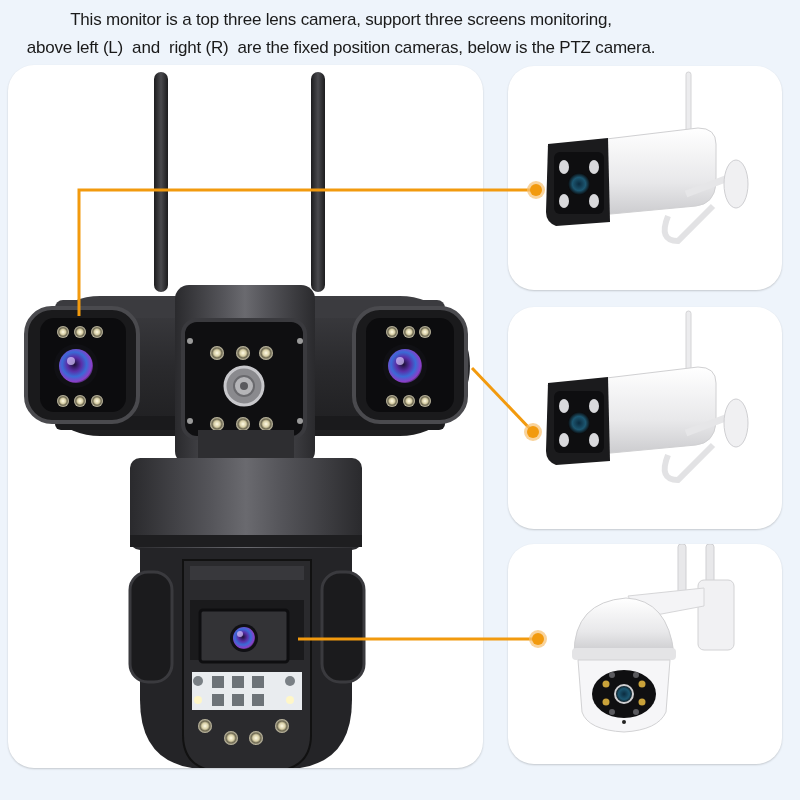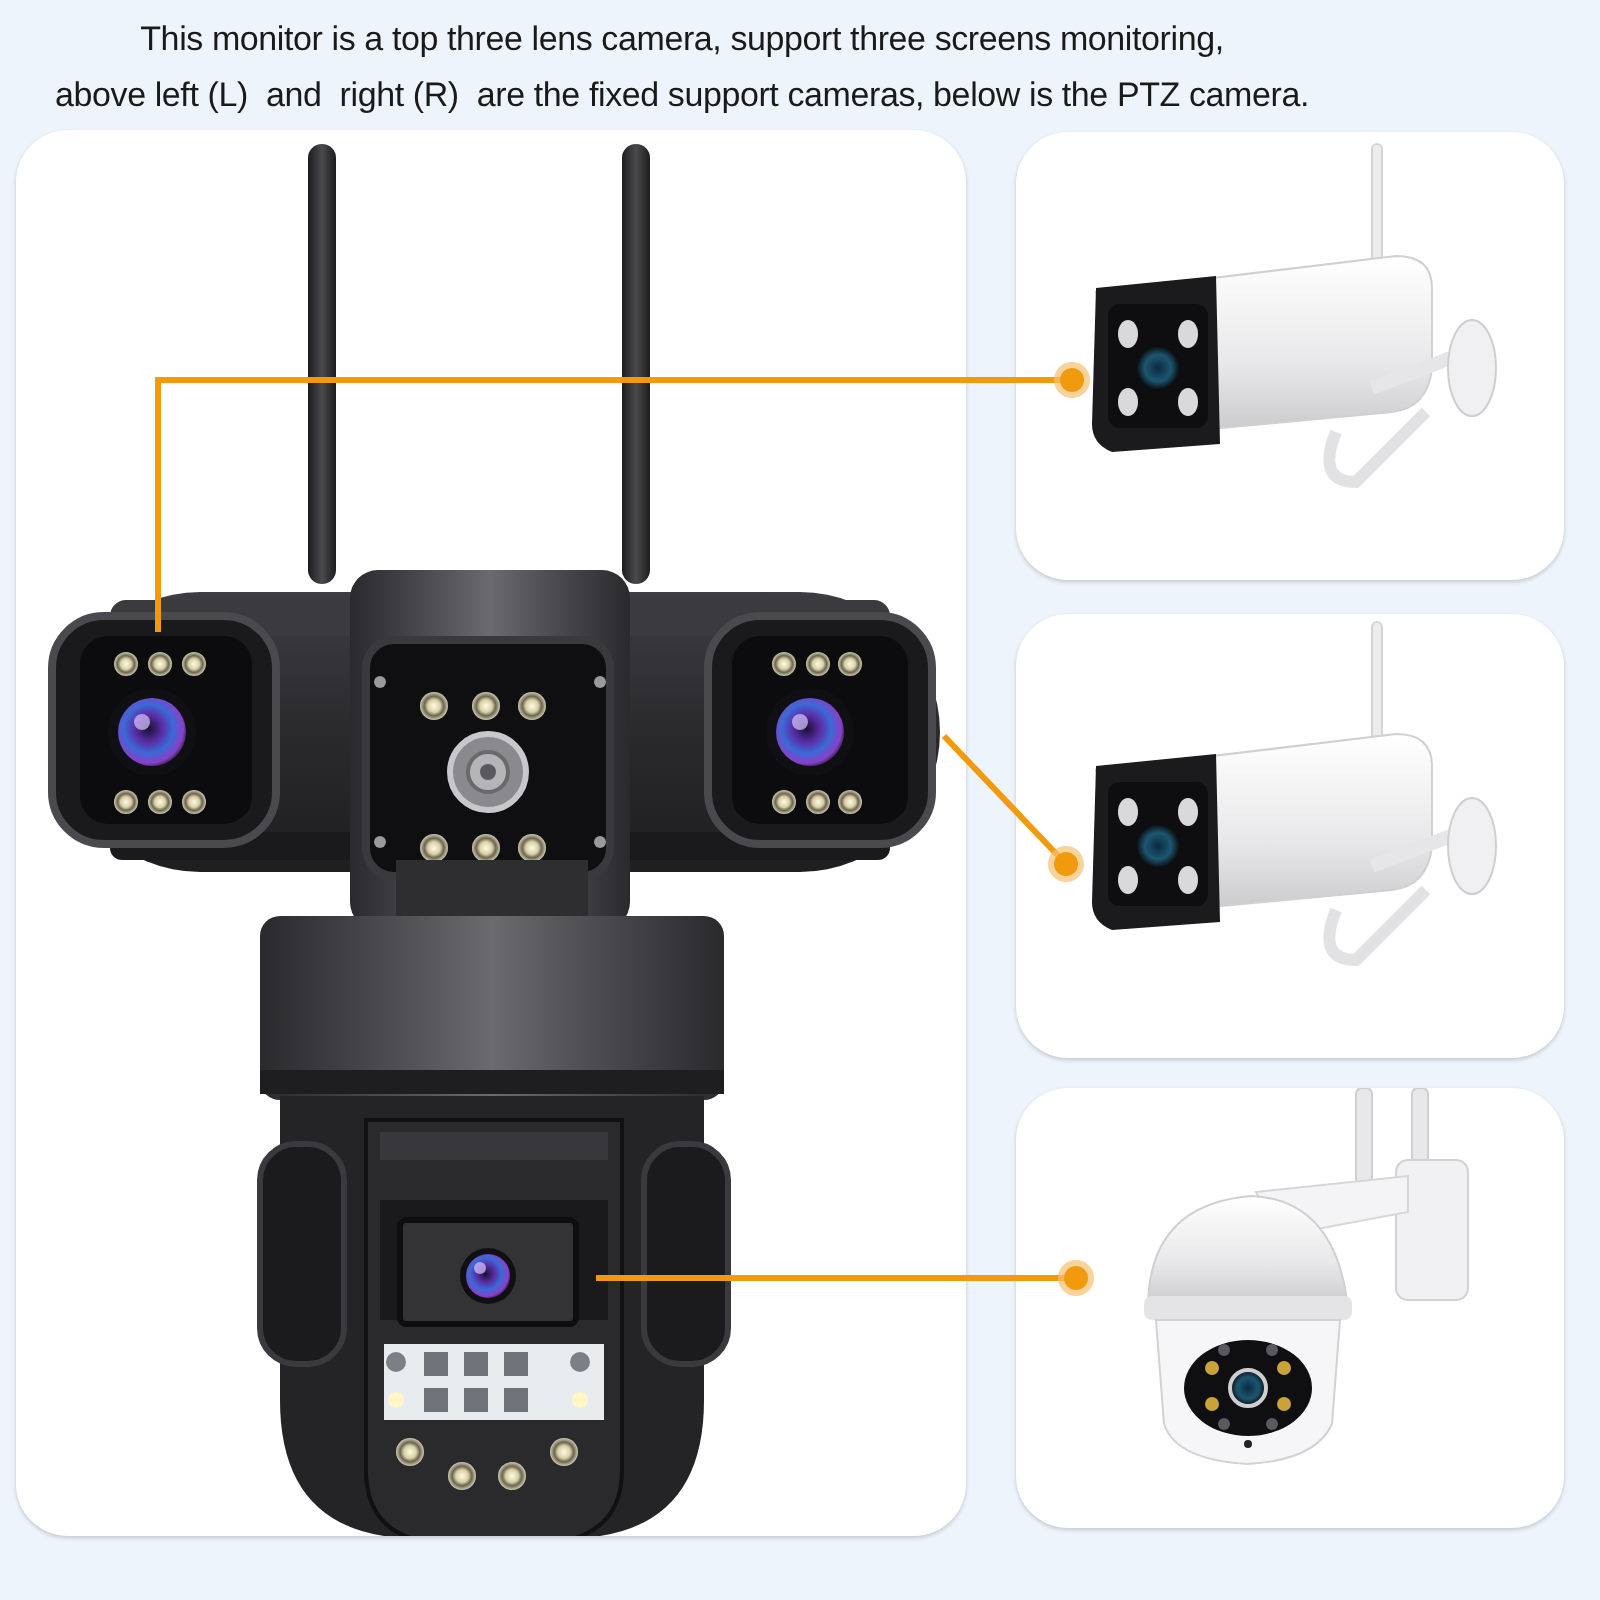--- a/index.html
+++ b/index.html
@@ -12,21 +12,21 @@
   .card-r2{left:508px;top:307px;width:274px;height:222px;}
   .card-r3{left:508px;top:544px;width:274px;height:220px;}
   svg{position:absolute;left:0;top:0;}
   .overlay{position:absolute;left:0;top:0;width:800px;height:800px;pointer-events:none;}
 </style>
 </head>
 <body>
 
 <div class="caption">
   <div>This monitor is a top three lens camera, support three screens monitoring,</div>
-  <div>above left (L)  and  right (R)  are the fixed support cameras, below is the PTZ camera.</div>
+  <div>above left (L)  and  right (R)  are the fixed position cameras, below is the PTZ camera.</div>
 </div>
 
 <div class="card card-main">
   <svg width="475" height="703" viewBox="8 65 475 703">
     <defs>
       <linearGradient id="antG" x1="0" x2="1">
         <stop offset="0" stop-color="#1c1c1e"></stop>
           <stop offset="0.5" stop-color="#4a4a4e"></stop>
           <stop offset="1" stop-color="#1c1c1e"></stop>
       </linearGradient>

